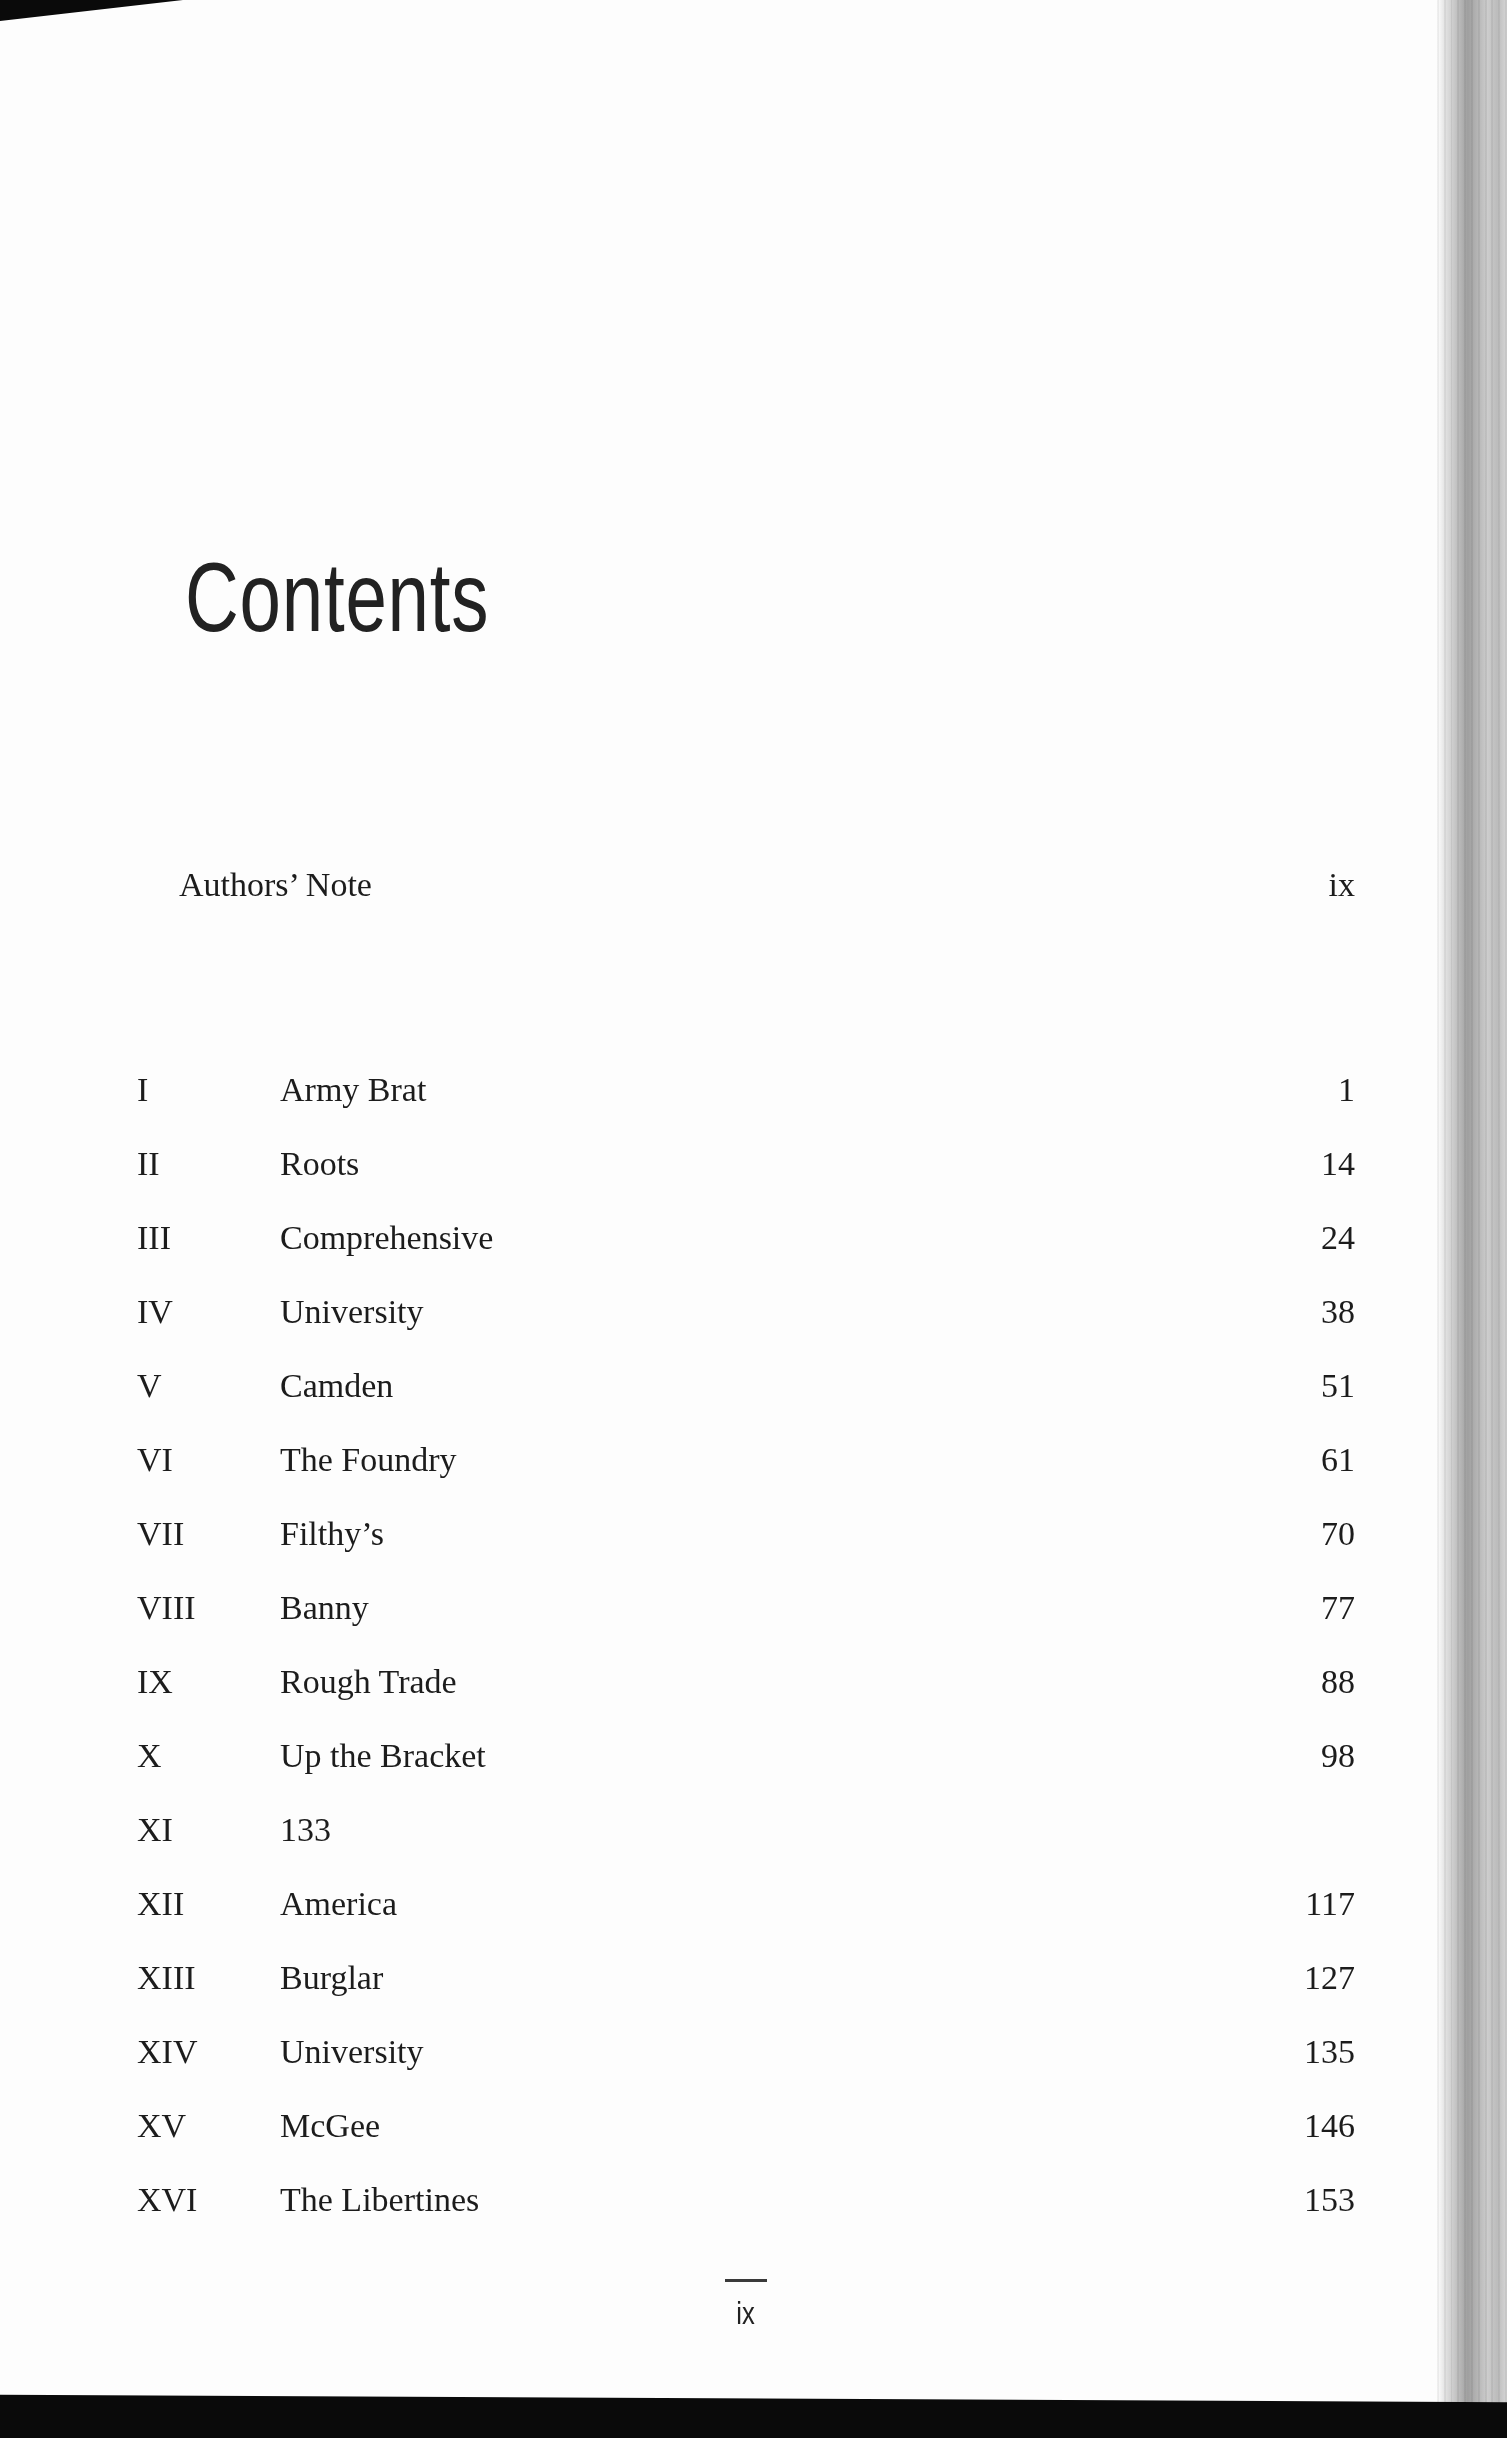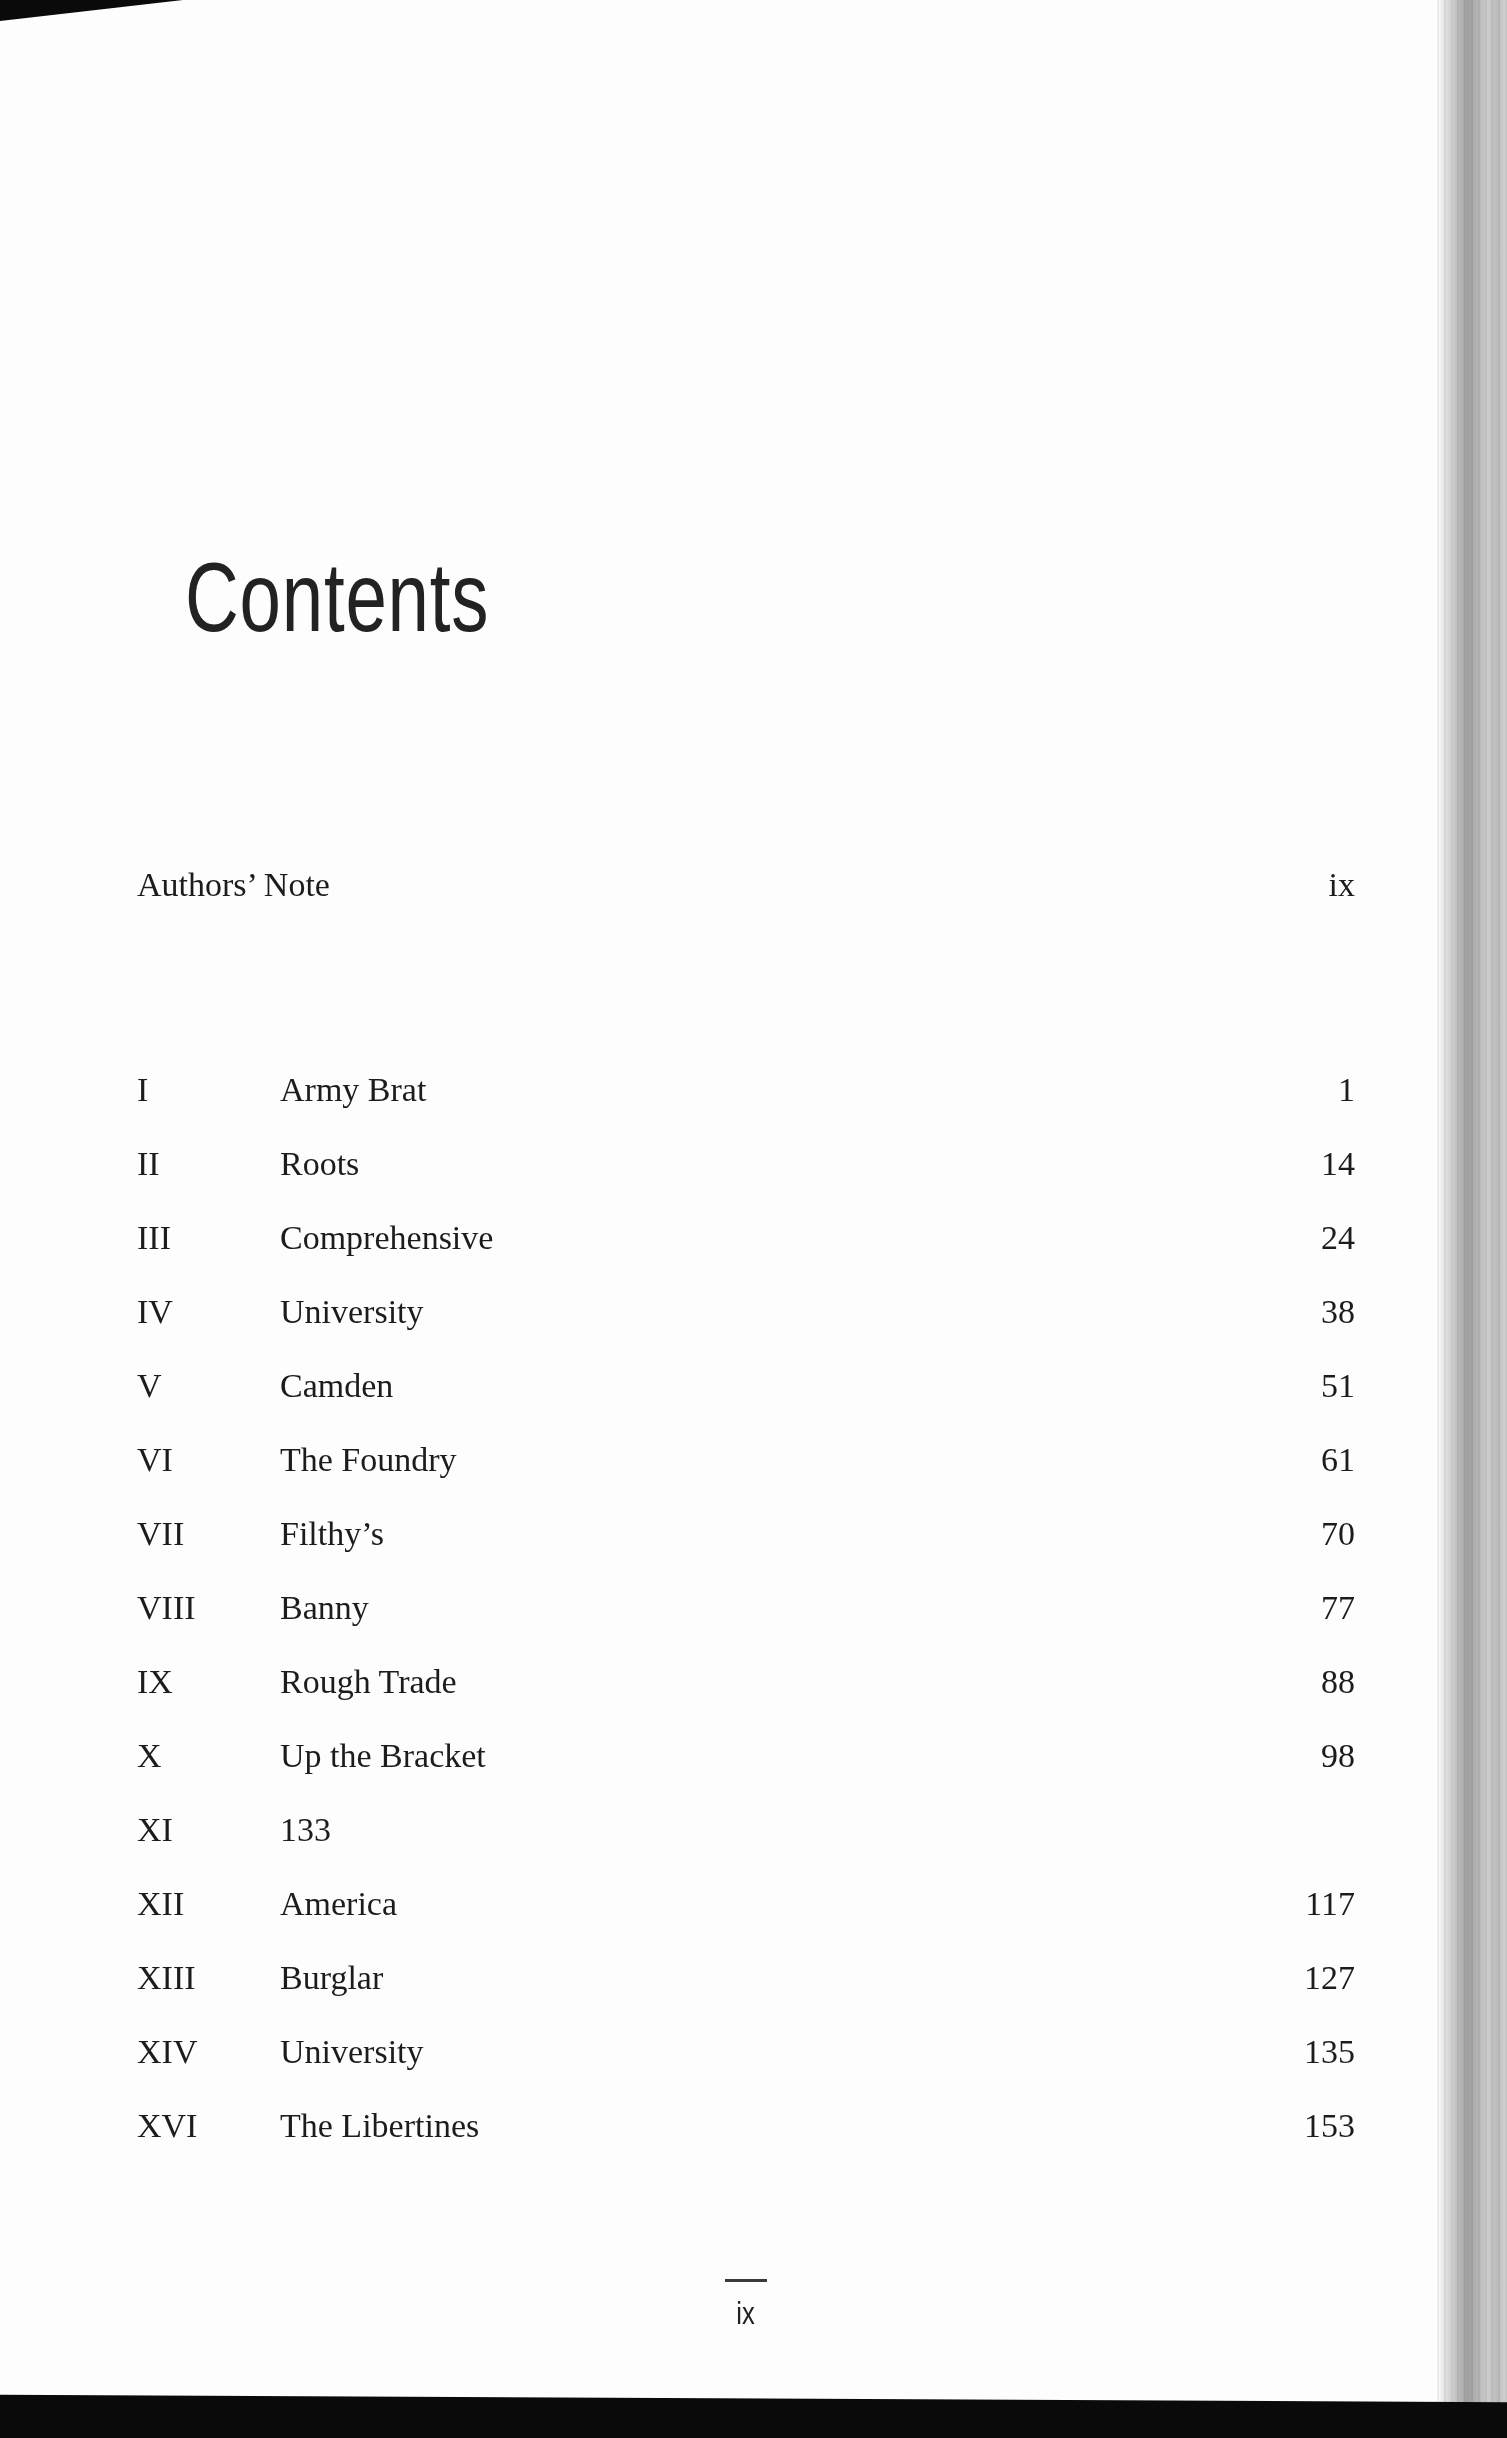--- a/index.html
+++ b/index.html
@@ -78,21 +78,21 @@
     width: 143px;
     flex: 0 0 143px;
   }
   .toc-row .title-text {
     flex: 1 1 auto;
   }
   .toc-row .page-num {
     flex: 0 0 auto;
     text-align: right;
   }
-  .front-matter .toc-row .label-text { flex: 1 1 auto; }
+  .front-matter .toc-row .label-text { flex: 1 1 auto; margin-left: 42px; }
 
   
   .folio-block {
     top: 2279px;
     text-align: center;
   }
   .folio-rule {
     width: 42px;
     height: 2.9px;
     background: #3a3a3a;
@@ -189,20 +189,25 @@
     <span class="numeral">XIII</span>
     <span class="title-text">Burglar</span>
     <span class="page-num">127</span>
   </div>
   <div class="toc-row">
     <span class="numeral">XIV</span>
     <span class="title-text">University</span>
     <span class="page-num">135</span>
   </div>
   <div class="toc-row">
+    <span class="numeral">XV</span>
+    <span class="title-text">McGee</span>
+    <span class="page-num">146</span>
+  </div>
+  <div class="toc-row">
     <span class="numeral">XVI</span>
     <span class="title-text">The Libertines</span>
     <span class="page-num">153</span>
   </div>
 </div>
 
 <div class="content folio-block">
   <div class="folio-rule"></div>
   <span class="folio-text">ix</span>
 </div>

